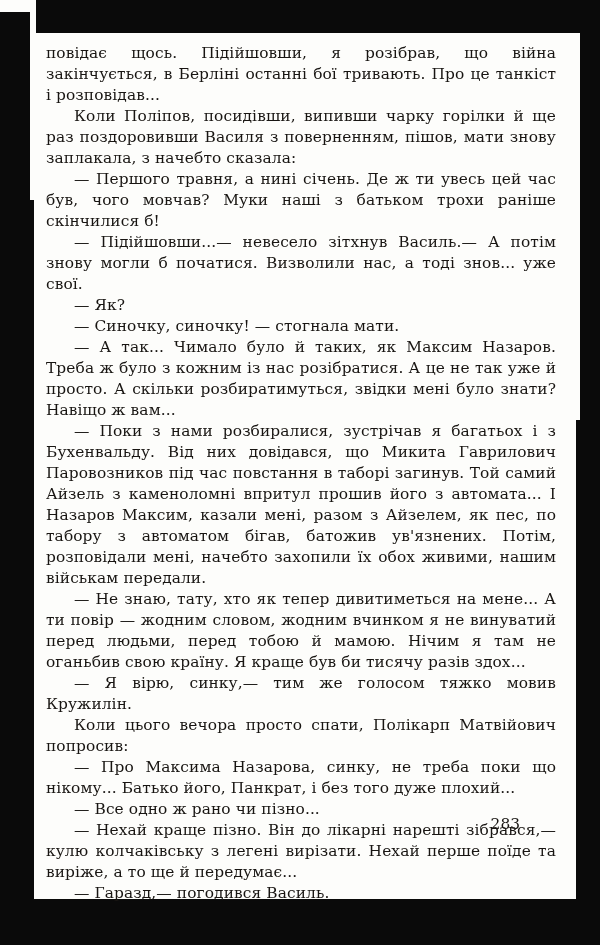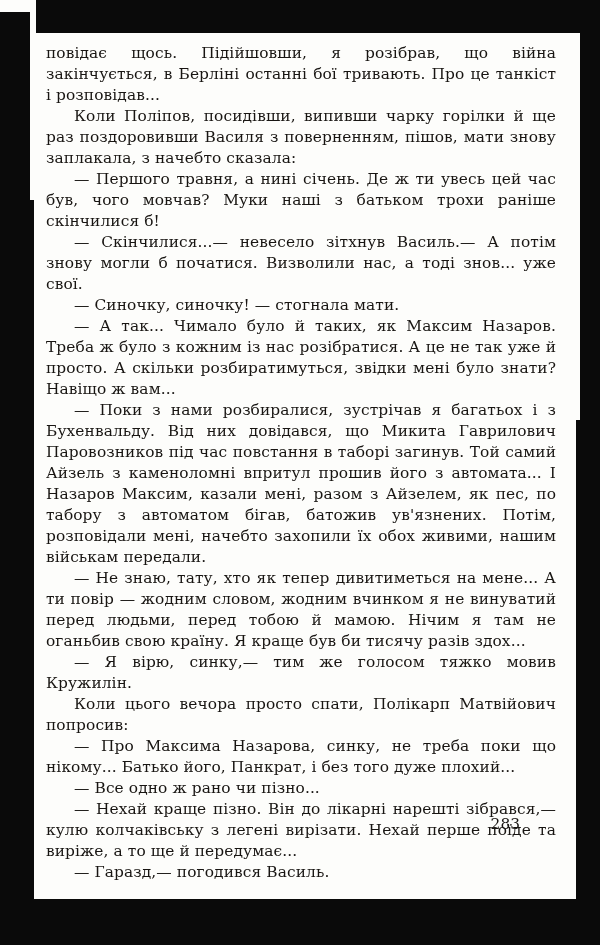--- a/index.html
+++ b/index.html
@@ -67,21 +67,22 @@
   <div class="edge edge-left"></div>
   <div class="edge edge-left2"></div>
   <div class="edge edge-right"></div>
   <div class="edge edge-right2"></div>
   <div class="edge edge-bottom"></div>
 
   <div class="page-body">
     <p class="no-indent">повідає щось. Підійшовши, я розібрав, що війна закінчується, в Берліні останні бої тривають. Про це танкіст і розповідав...</p>
     <p>Коли Поліпов, посидівши, випивши чарку горілки й ще раз поздоровивши Василя з поверненням, пішов, мати знову заплакала, з начебто сказала:</p>
     <p>— Першого травня, а нині січень. Де ж ти увесь цей час був, чого мовчав? Муки наші з батьком трохи раніше скінчилися б!</p>
-    <p>— Скінчилися...— невесело зітхнув Василь.— А потім знову могли б початися. Визволили нас, а тоді знов... уже свої.</p>
+    <p>— Підійшовши...— невесело зітхнув Василь.— А потім знову могли б початися. Визволили нас, а тоді знов... уже свої.</p>
+    <p>— Як?</p>
     <p>— Синочку, синочку! — стогнала мати.</p>
     <p>— А так... Чимало було й таких, як Максим Назаров. Треба ж було з кожним із нас розібратися. А це не так уже й просто. А скільки розбиратимуться, звідки мені було знати? Навіщо ж вам...</p>
     <p>— Поки з нами розбиралися, зустрічав я багатьох і з Бухенвальду. Від них довідався, що Микита Гаврилович Паровозников під час повстання в таборі загинув. Той самий Айзель з каменоломні впритул прошив його з автомата... І Назаров Максим, казали мені, разом з Айзелем, як пес, по табору з автоматом бігав, батожив ув'язнених. Потім, розповідали мені, начебто захопили їх обох живими, нашим військам передали.</p>
     <p>— Не знаю, тату, хто як тепер дивитиметься на мене... А ти повір — жодним словом, жодним вчинком я не винуватий перед людьми, перед тобою й мамою. Нічим я там не оганьбив свою країну. Я краще був би тисячу разів здох...</p>
     <p>— Я вірю, синку,— тим же голосом тяжко мовив Кружилін.</p>
     <p>Коли цього вечора просто спати, Полікарп Матвійович попросив:</p>
     <p>— Про Максима Назарова, синку, не треба поки що нікому... Батько його, Панкрат, і без того дуже плохий...</p>
     <p>— Все одно ж рано чи пізно...</p>
     <p>— Нехай краще пізно. Він до лікарні нарешті зібрався,— кулю колчаківську з легені вирізати. Нехай перше поїде та виріже, а то ще й передумає...</p>
     <p>— Гаразд,— погодився Василь.</p>

